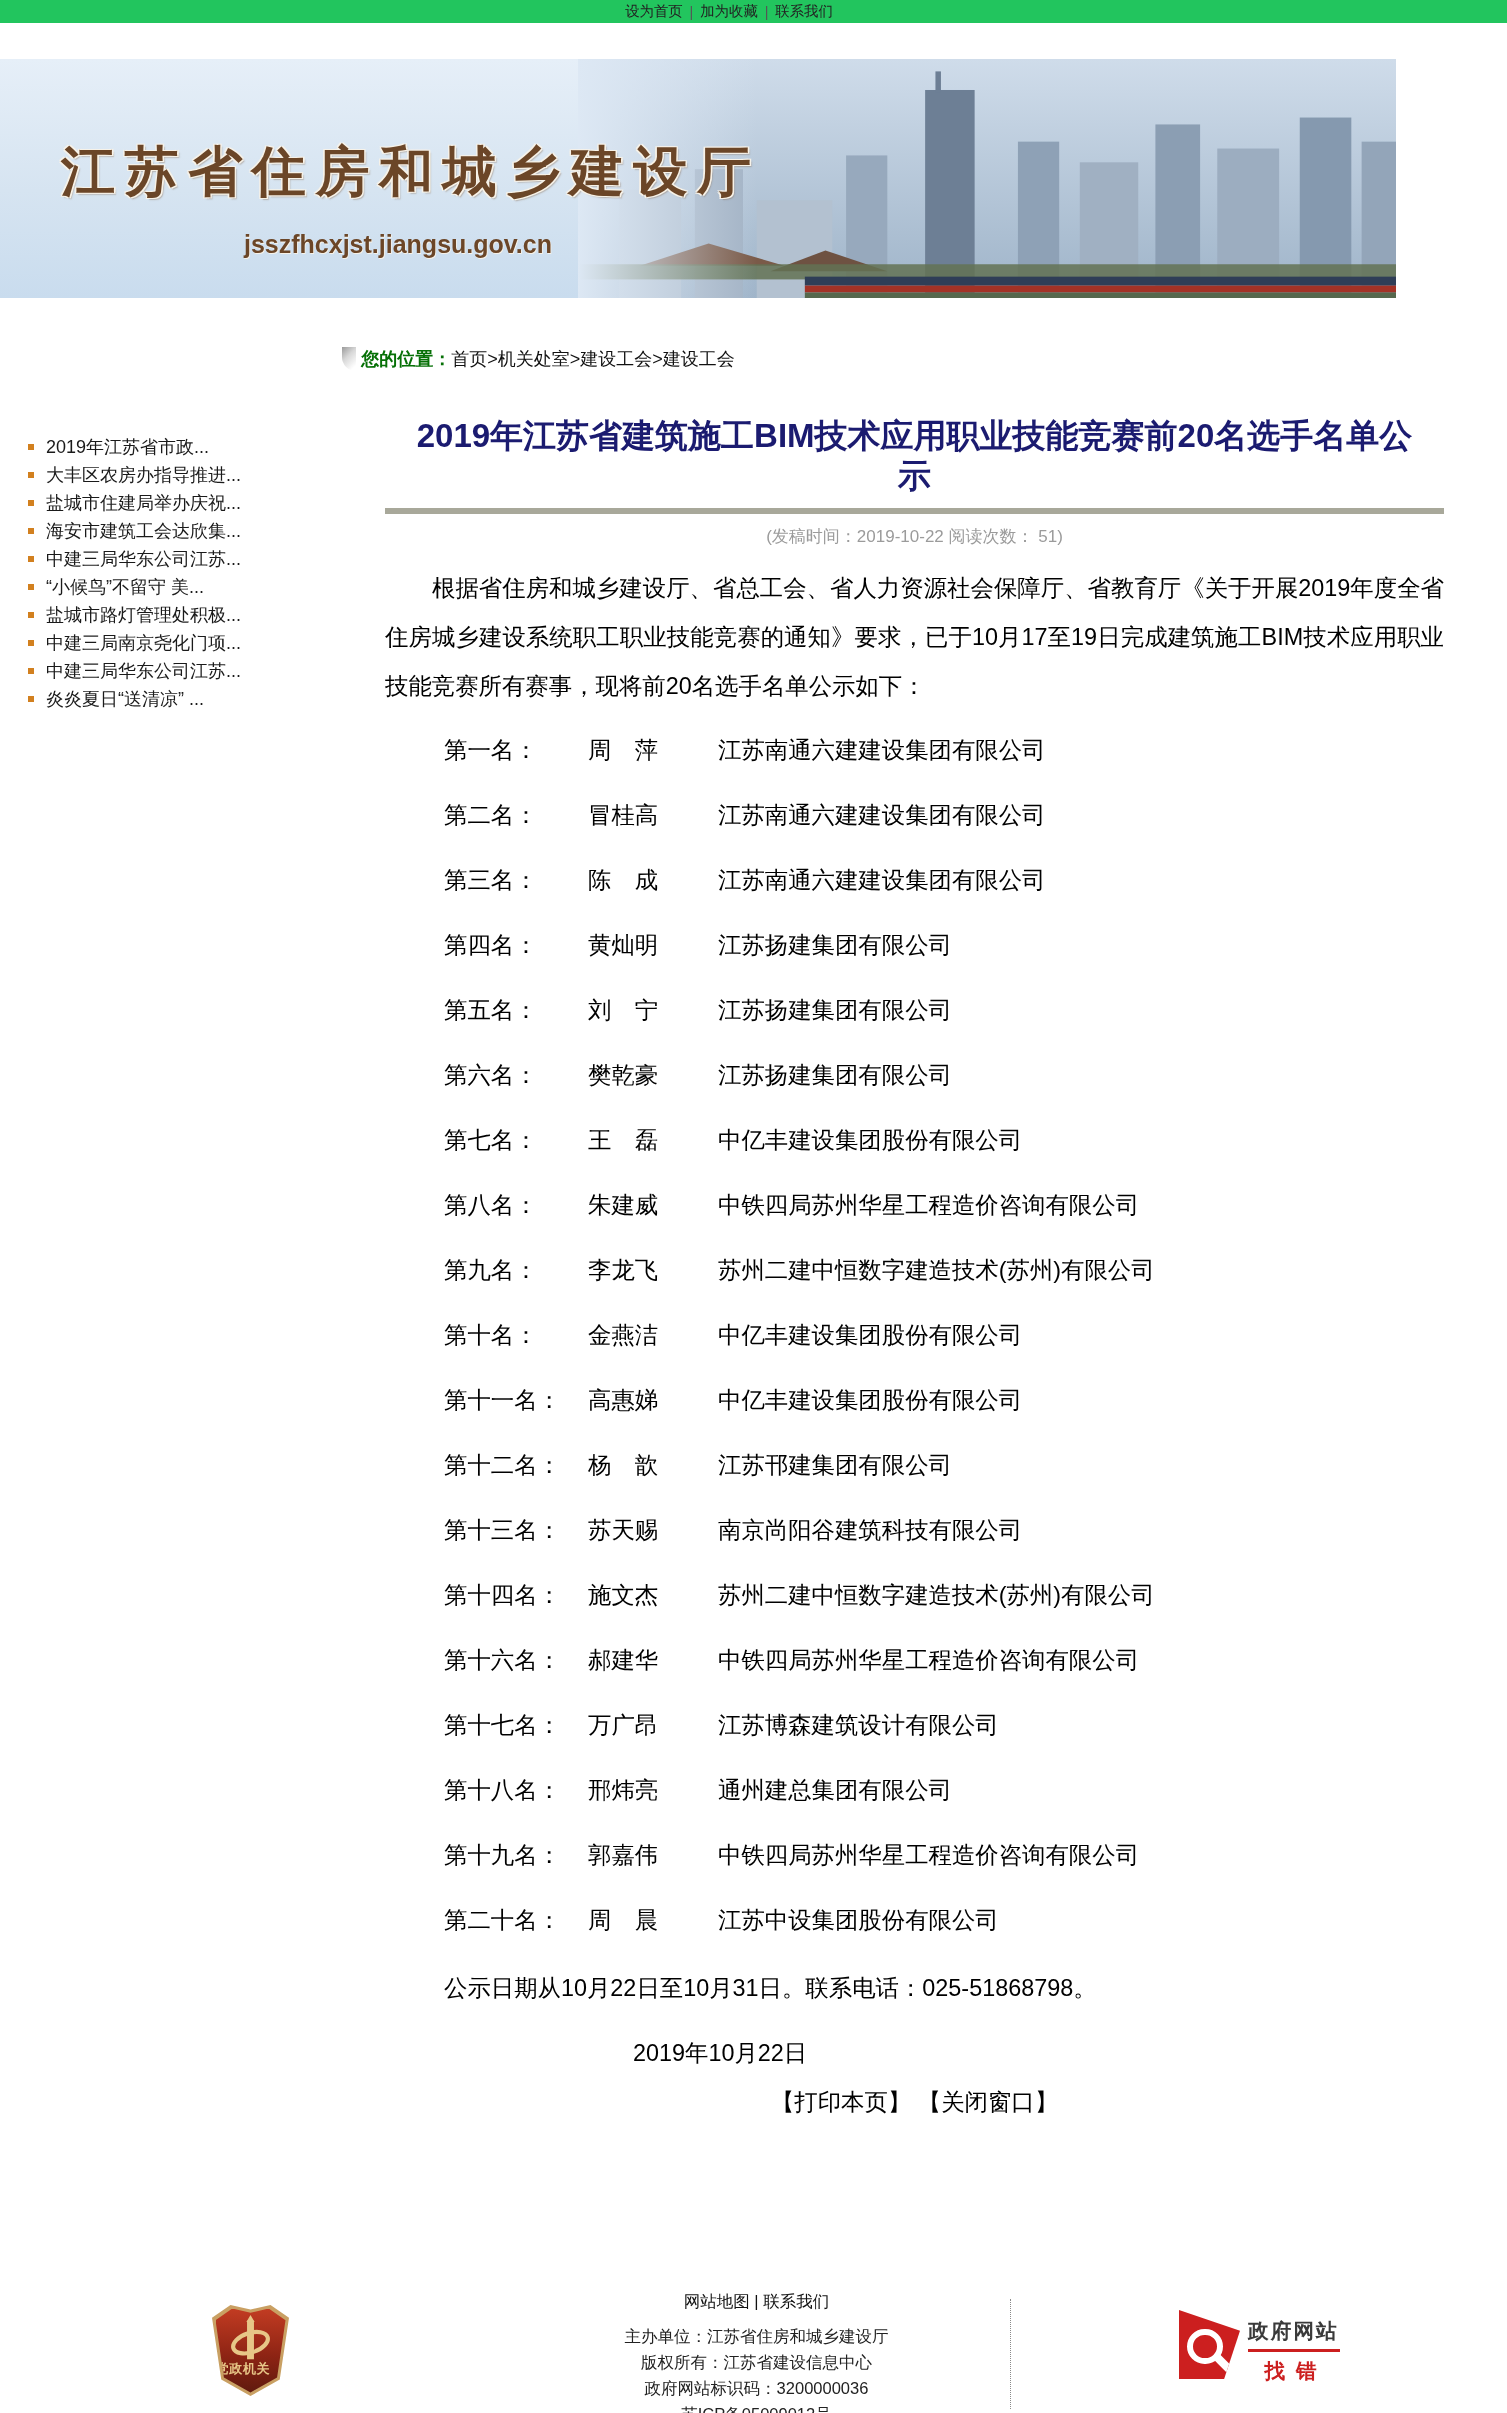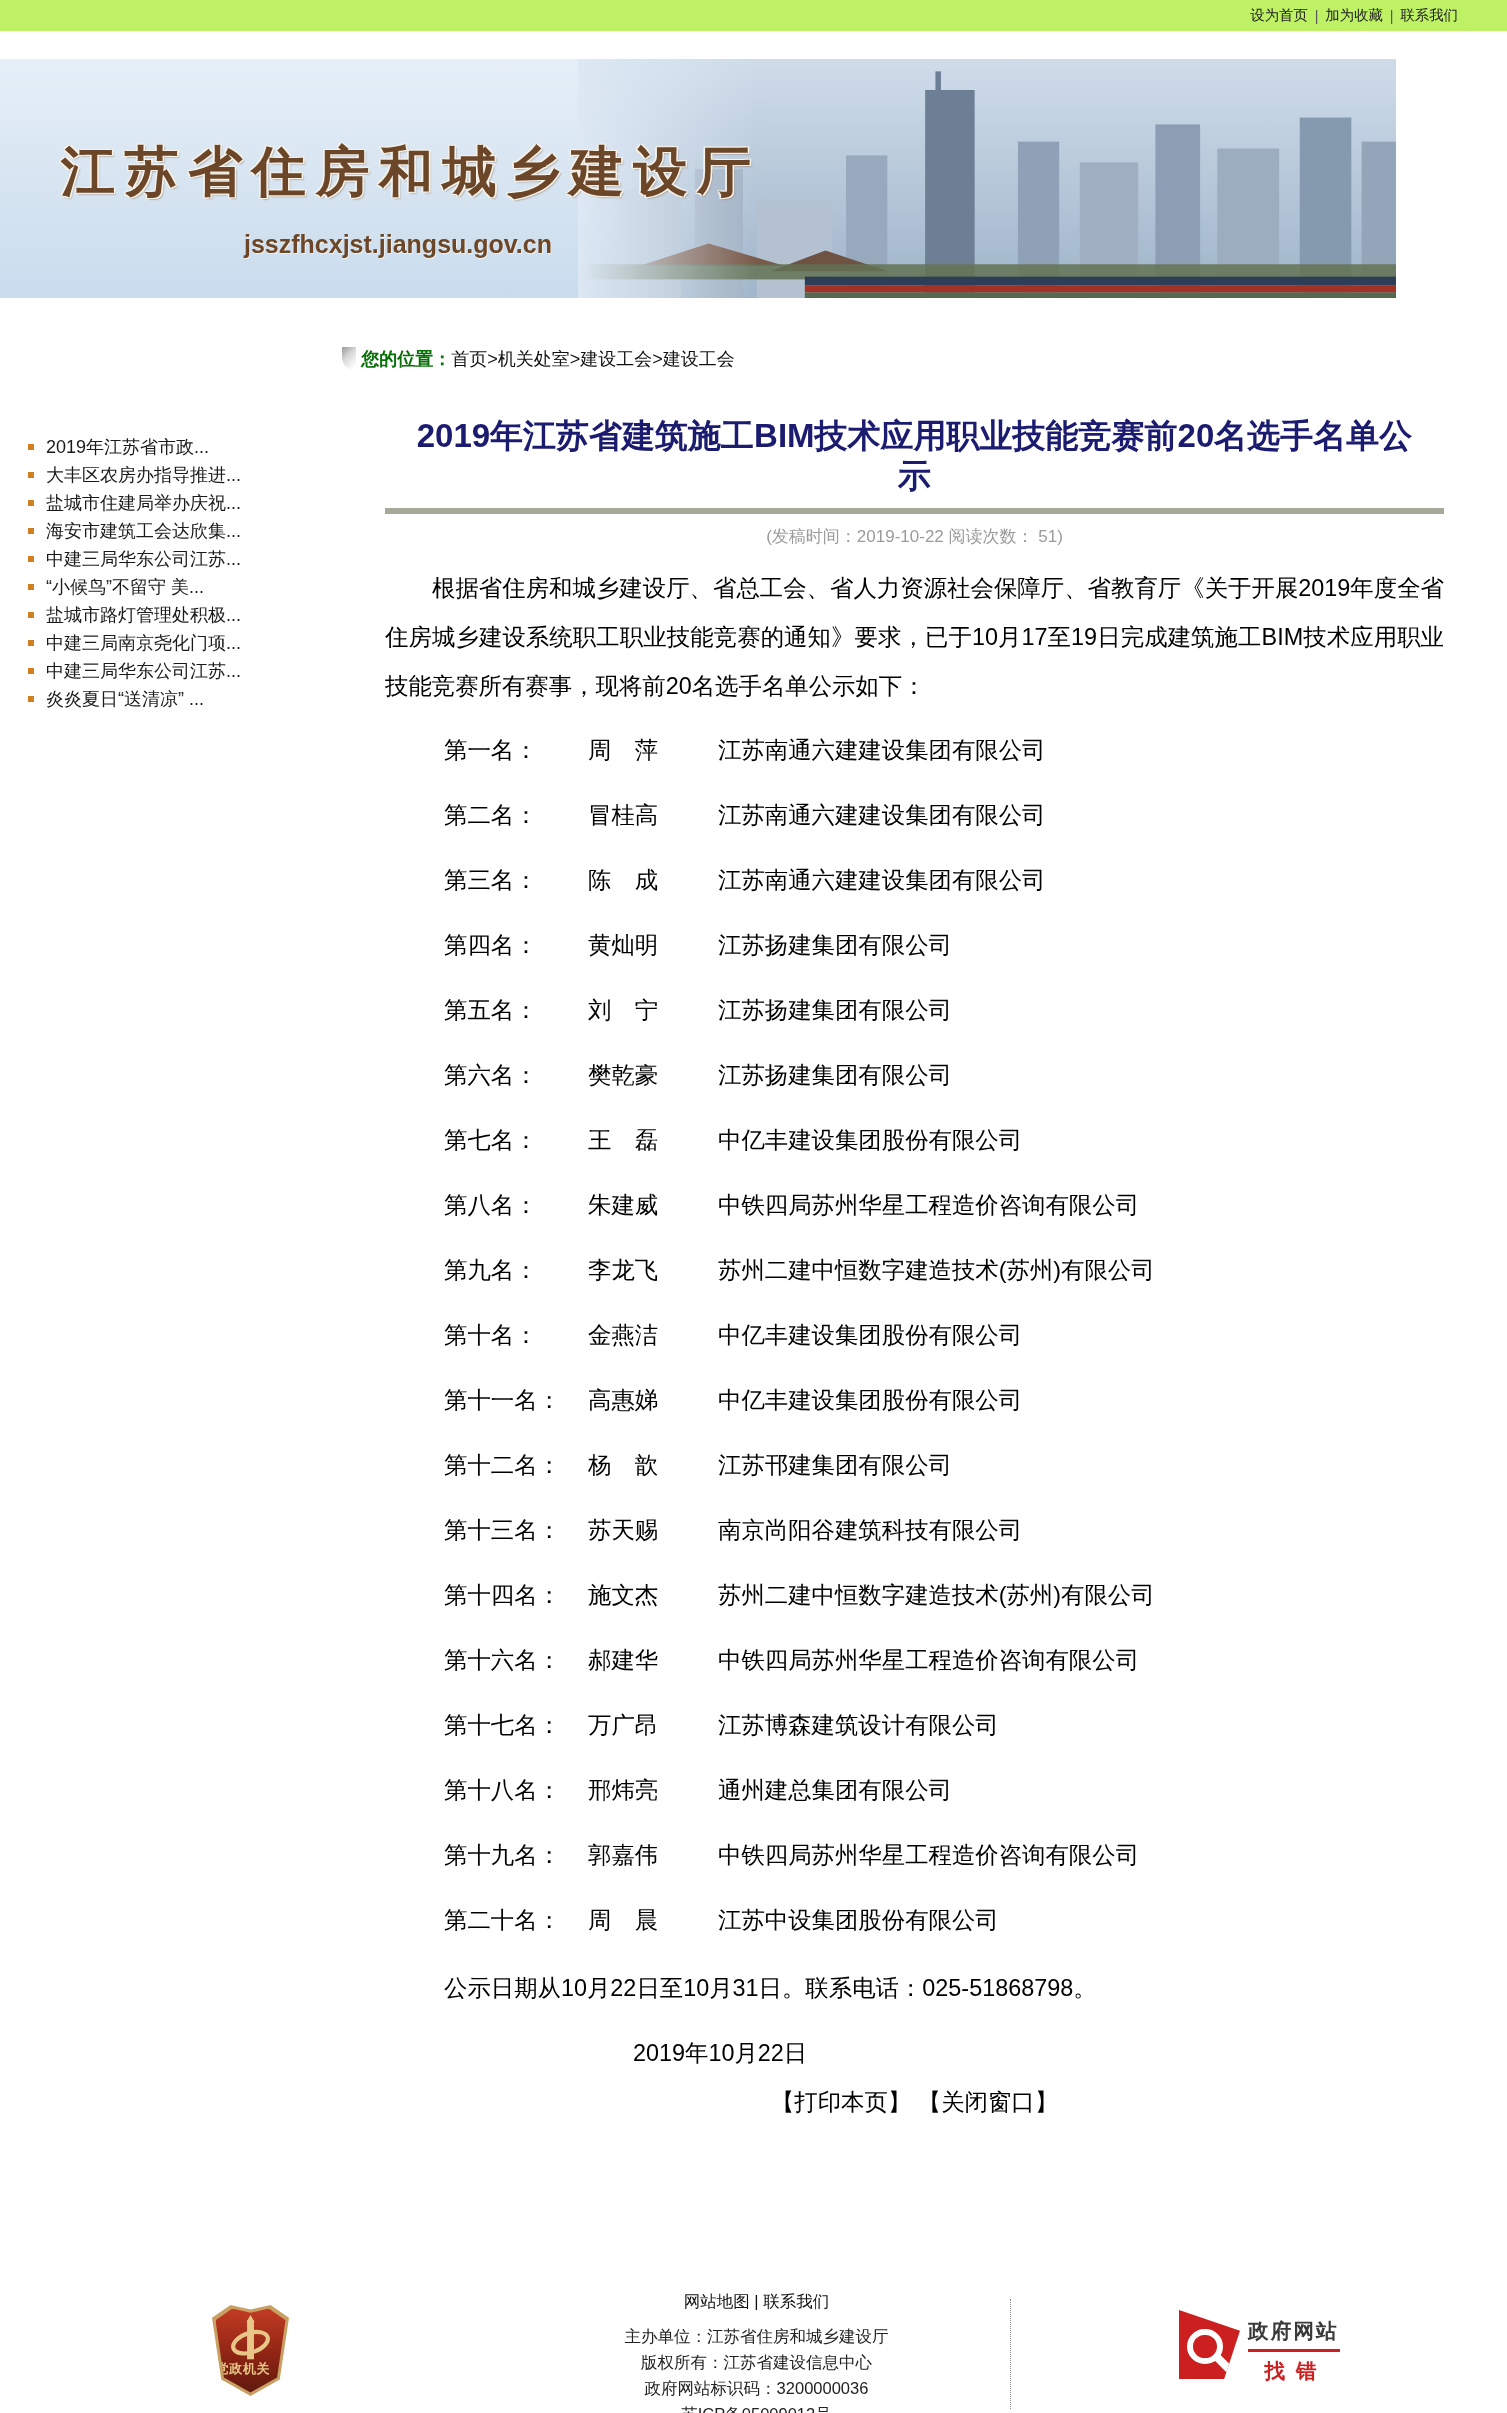--- a/index.html
+++ b/index.html
@@ -1,21 +1,21 @@
 <!DOCTYPE html>
 <html style="font-size:11px"><head>
 <meta charset="utf-8">
 <style>
   html,body{margin:0;padding:0;}
   body{font-family:"Liberation Sans","DejaVu Sans",sans-serif;background:#fff;}
   #page{position:relative;width:1508px;height:2413px;background:#fff;overflow:hidden;}
 
   
-  .topbar{position:absolute;top:0;left:0;width:100%;height:31px;background:#bef264;
-          display:flex;justify-content:flex-end;align-items:center;padding-right:0;box-sizing:border-box;}
+  .topbar{position:absolute;top:0;left:0;width:100%;height:23px;background:#22c55e;
+          display:flex;justify-content:center;align-items:center;padding-right:0;box-sizing:border-box;}
   .topbar-inner{padding-right:50px;font-size:14.4px;color:#222;display:flex;gap:6.9px;align-items:center;}
   .topbar-inner a{color:#222;text-decoration:none;cursor:pointer;}
   .topbar-sep{color:#555;}
 
   
   .banner{position:absolute;top:23px;left:0;width:1396px;height:239px;
           background:linear-gradient(180deg,#e6eff8 0%,#d6e4f1 55%,#c9dcee 100%);overflow:hidden;margin-top:36px;}
   .banner-photo{position:absolute;top:0;right:0;width:818px;height:239px;}
   .banner-photo svg{display:block;width:100%;height:100%;}
   .banner-fade{position:absolute;top:0;left:0;width:179px;height:100%;

